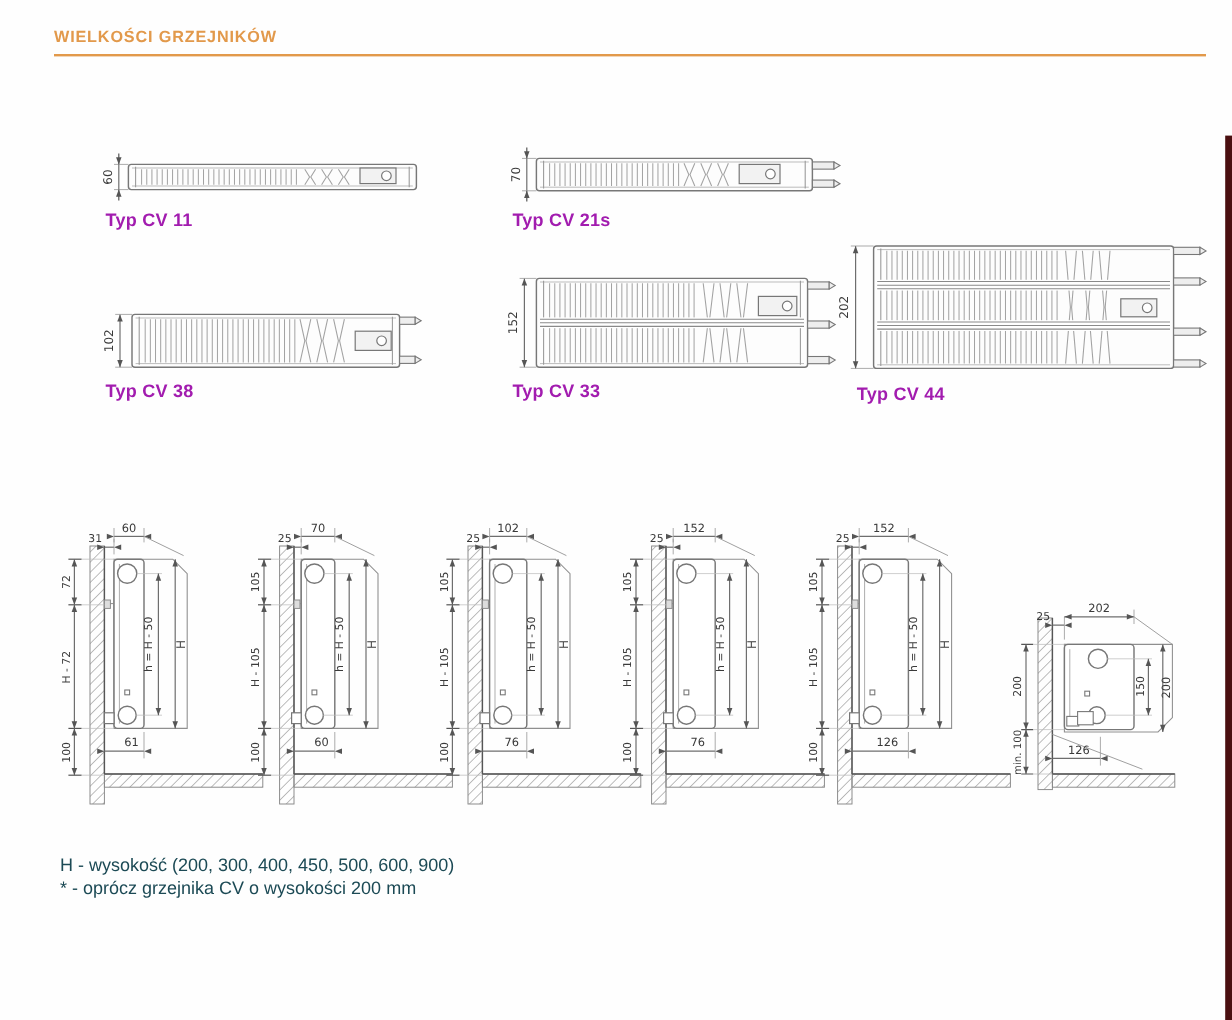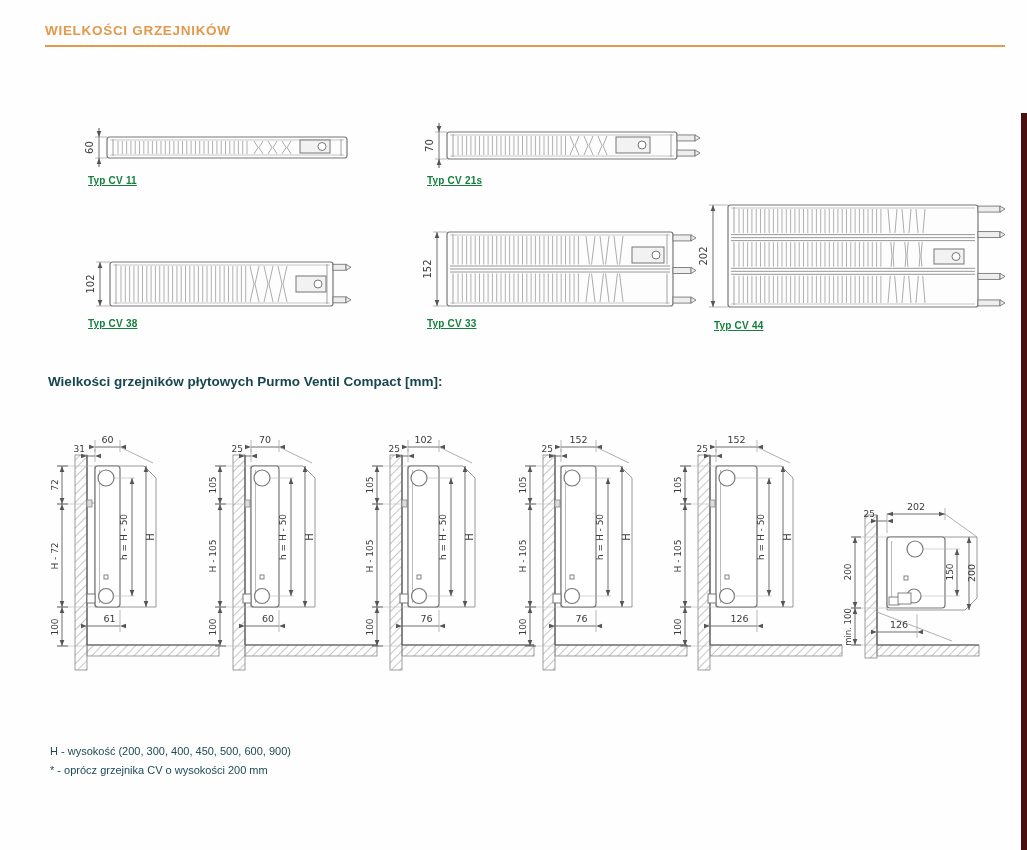--- a/index.html
+++ b/index.html
@@ -1,22 +1,22 @@
 <!DOCTYPE html>
 <html><head>
 <meta charset="utf-8">
 <style>
   html,body{margin:0;padding:0;width:1027px;height:850px;overflow:hidden;background:#ffffff;}
   .canvas{position:relative;width:1027px;height:850px;background:#fefefe;font-family:"Liberation Sans",sans-serif;}
   .page-title{position:absolute;left:45px;top:23px;font-size:13.5px;font-weight:600;letter-spacing:.7px;color:#E2994B;}
   .header-rule{position:absolute;left:45px;top:45px;width:960px;height:2px;background:#E2994B;}
   svg.diagram{position:absolute;left:0;top:0;}
-  .tv-label{position:absolute;color:#15803d;font-weight:700;font-size:10px;letter-spacing:.2px;text-decoration:underline;}
+  .tv-label{position:absolute;color:#a21caf;font-weight:700;font-size:15px;letter-spacing:.2px;}
   .section-heading{position:absolute;left:48px;top:374px;color:#17464F;font-weight:700;font-size:13.5px;}
-  .legend{position:absolute;left:50px;top:742px;color:#1C4A55;font-size:11px;line-height:18.5px;}
+  .legend{position:absolute;left:50px;top:713px;color:#1C4A55;font-size:15px;line-height:18.5px;}
   .maroon-bar{position:absolute;right:0;top:113px;width:6px;height:737px;background:#4A0F10;}
 </style>
 </head>
 <body>
 
 <div class="canvas">
 
   <div class="page-title">WIELKOŚCI GRZEJNIKÓW</div>
   <div class="header-rule"></div>
 
@@ -673,21 +673,20 @@
         <text x="899" y="628" fill="#3a3a3a" font-size="9.5" text-anchor="middle" font-family="DejaVu Sans, sans-serif">126</text>
       </g>
   </svg>
 
   <div class="tv-label" style="left:88px;top:175px">Typ CV 11</div>
   <div class="tv-label" style="left:427px;top:175px">Typ CV 21s</div>
   <div class="tv-label" style="left:88px;top:318px">Typ CV 38</div>
   <div class="tv-label" style="left:427px;top:318px">Typ CV 33</div>
   <div class="tv-label" style="left:714px;top:320px">Typ CV 44</div>
 
-  <div class="section-heading">Wielkości grzejników płytowych Purmo Ventil Compact [mm]:</div>
 
   <div class="legend">
     <div>H - wysokość (200, 300, 400, 450, 500, 600, 900)</div>
     <div>* - oprócz grzejnika CV o wysokości 200 mm</div>
   </div>
 
   <div class="maroon-bar"></div>
 </div>
 
 </body></html>

